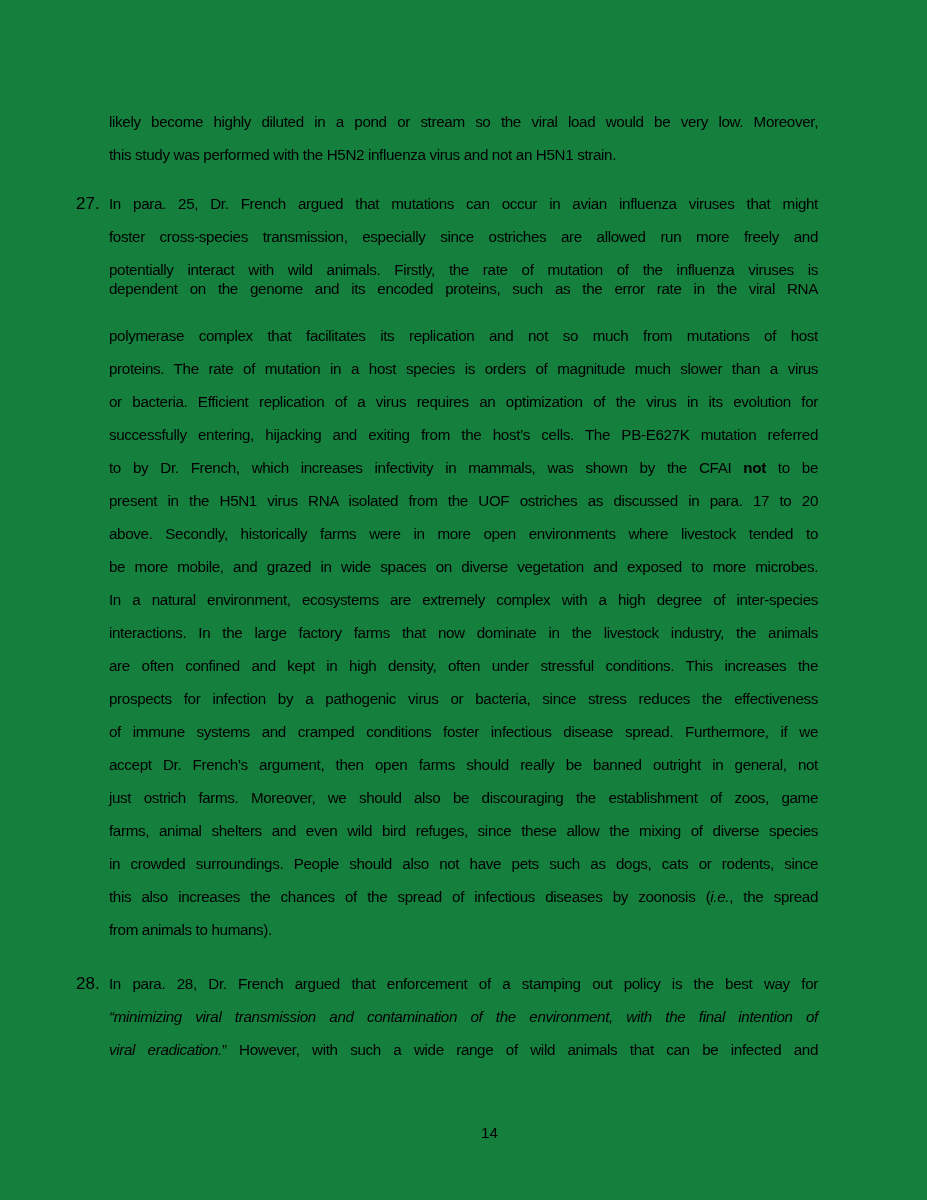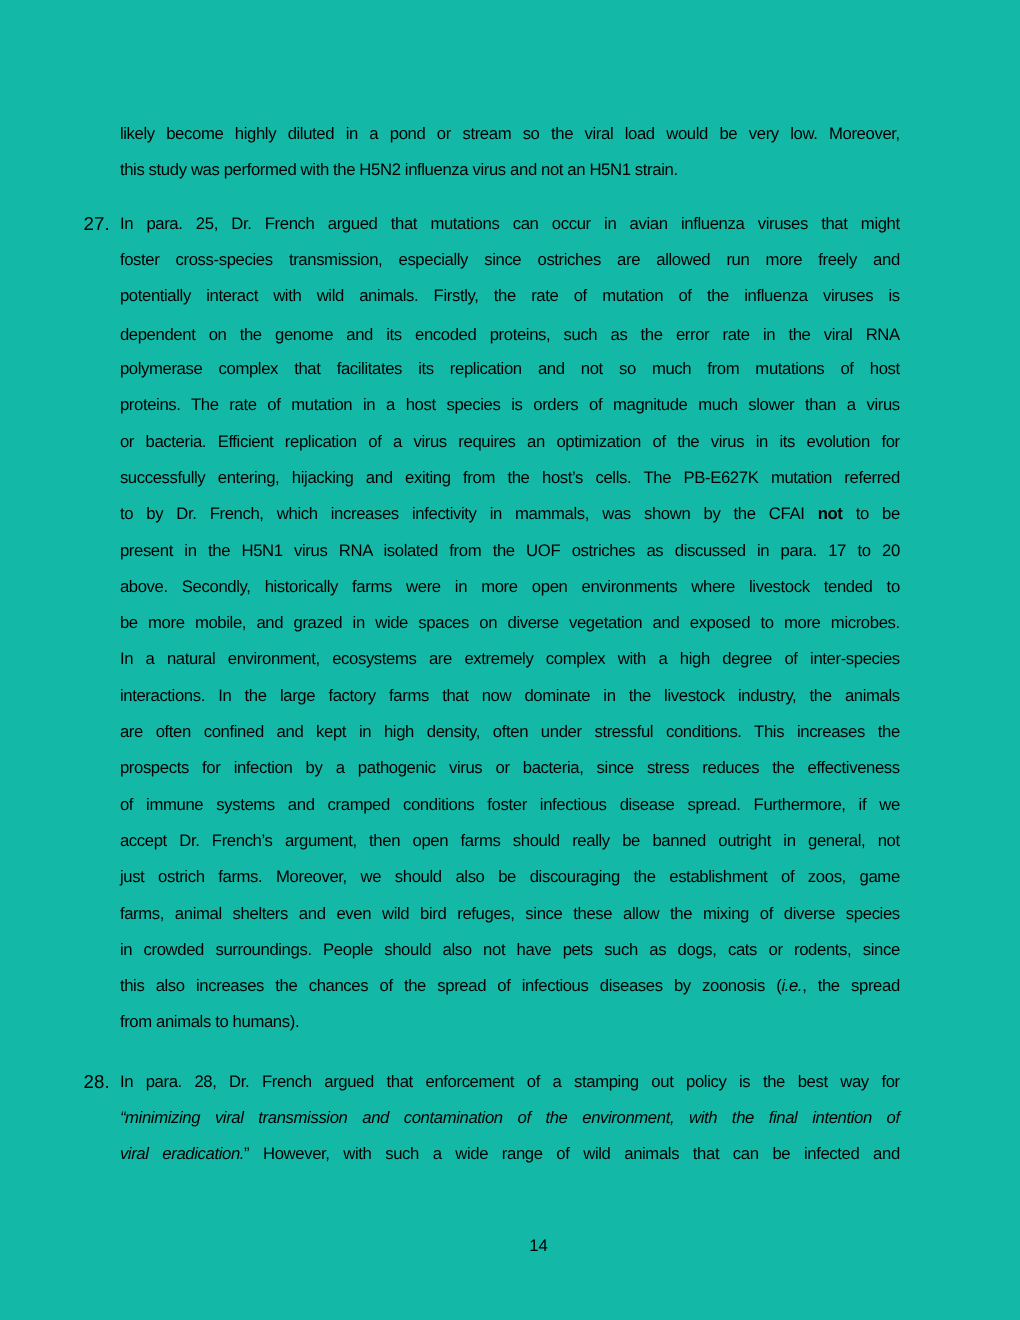--- a/index.html
+++ b/index.html
@@ -1,39 +1,39 @@
 <!DOCTYPE html>
 <html><head>
   <meta charset="utf-8">
   <style>
     html, body { margin: 0; padding: 0; background: #ffffff; }
     body { width: 927px; height: 1200px; position: relative; overflow: hidden;
            font-family: "Liberation Sans", sans-serif; color: #000; }
-    .page { position: absolute; left: 0; top: 0; width: 927px; height: 1200px; background: #14b8a6; }
+    .page { position: absolute; left: 0; top: 0; width: 927px; height: 1200px; background: #15803d; }
     .line { position: absolute; left: 109px; width: 709px; height: 33px; line-height: 33px;
             font-size: 15.2px; white-space: nowrap; letter-spacing: -0.35px; }
     .just { text-align: justify; text-align-last: justify; }
     .num { position: absolute; left: 76px; height: 33px; line-height: 33px; font-size: 17px; }
     .pagenum { position: absolute; left: 0; width: 927px; top: 1124px; text-align: center; font-size: 15.2px; padding-left: 26px; }
     em { font-style: italic; }
     b { font-weight: bold; }
   </style>
 </head>
 <body>
 
 <div class="page">
 
   <div class="line just" style="top:105px">likely become highly diluted in a pond or stream so the viral load would be very low. Moreover,</div>
   <div class="line" style="top:138px">this study was performed with the H5N2 influenza virus and not an H5N1 strain.</div>
 
   <div class="num" style="top:187px">27.</div>
   <div class="line just" style="top:187px">In para. 25, Dr. French argued that mutations can occur in avian influenza viruses that might</div>
   <div class="line just" style="top:220px">foster cross-species transmission, especially since ostriches are allowed run more freely and</div>
   <div class="line just" style="top:253px">potentially interact with wild animals. Firstly, the rate of mutation of the influenza viruses is</div>
-  <div class="line just" style="top:288px">dependent on the genome and its encoded proteins, such as the error rate in the viral RNA</div>
+  <div class="line just" style="top:272px">dependent on the genome and its encoded proteins, such as the error rate in the viral RNA</div>
   <div class="line just" style="top:319px">polymerase complex that facilitates its replication and not so much from mutations of host</div>
   <div class="line just" style="top:352px">proteins. The rate of mutation in a host species is orders of magnitude much slower than a virus</div>
   <div class="line just" style="top:385px">or bacteria. Efficient replication of a virus requires an optimization of the virus in its evolution for</div>
   <div class="line just" style="top:418px">successfully entering, hijacking and exiting from the host’s cells. The PB-E627K mutation referred</div>
   <div class="line just" style="top:451px"><span>to by Dr. French, which increases infectivity in mammals, was shown by the CFAI </span><b>not</b><span> to be</span></div>
   <div class="line just" style="top:484px">present in the H5N1 virus RNA isolated from the UOF ostriches as discussed in para. 17 to 20</div>
   <div class="line just" style="top:517px">above.  Secondly, historically farms were in more open environments where livestock tended to</div>
   <div class="line just" style="top:550px">be more mobile, and grazed in wide spaces on diverse vegetation and exposed to more microbes.</div>
   <div class="line just" style="top:583px">In a natural environment, ecosystems are extremely complex with a high degree of inter-species</div>
   <div class="line just" style="top:616px">interactions. In the large factory farms that now dominate in the livestock industry, the animals</div>

